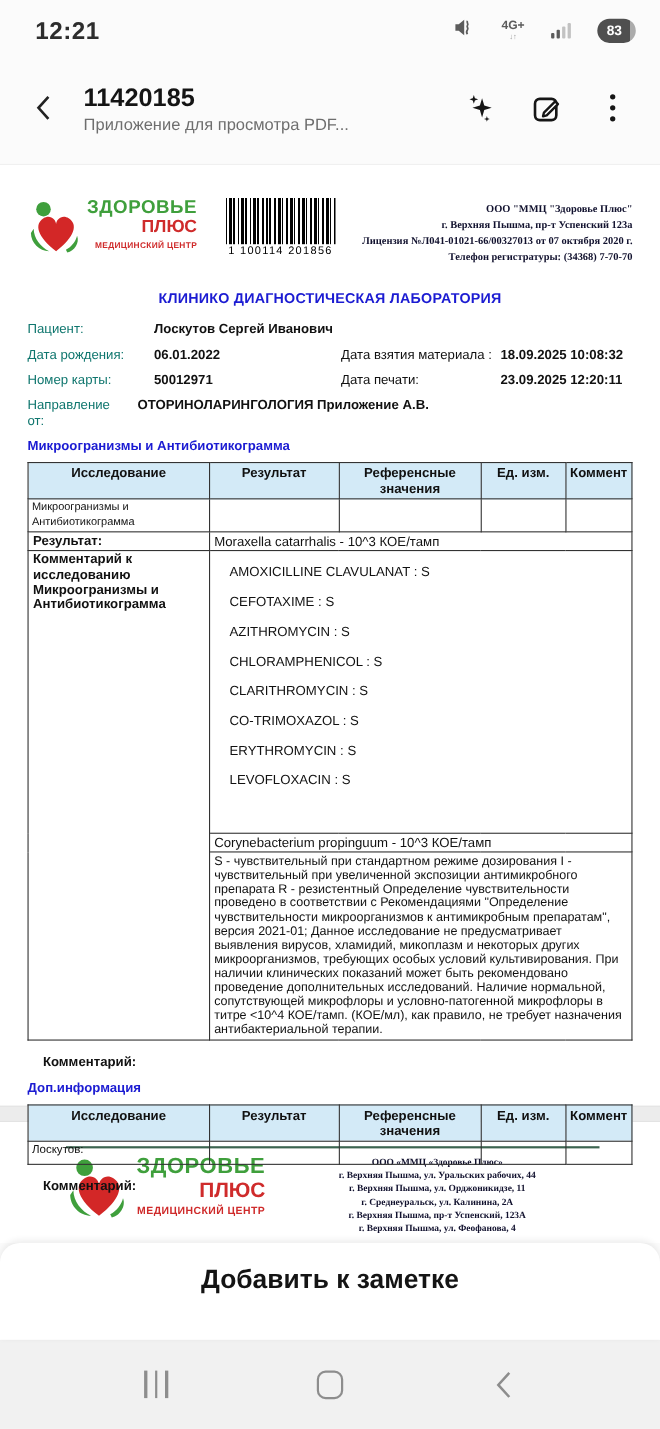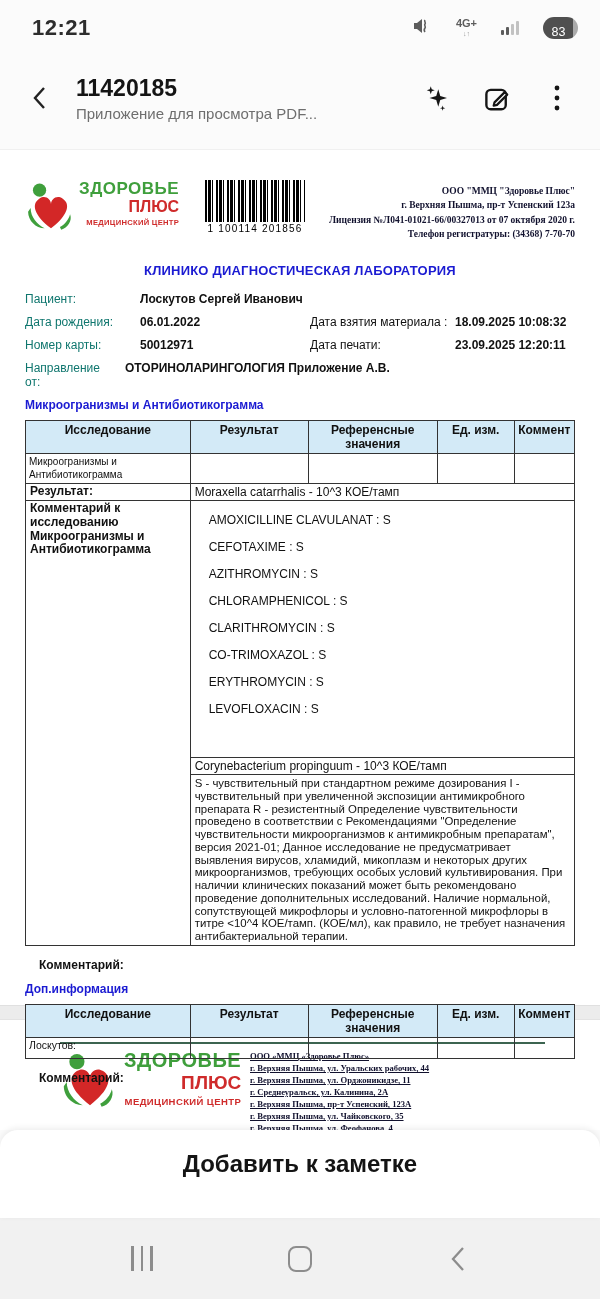--- a/index.html
+++ b/index.html
@@ -9,21 +9,21 @@
 
   
   .status-bar { height:55px; display:flex; align-items:center; justify-content:space-between; padding:0 22px 0 32px; background:#fbfbfb; }
   .status-time { font-size:22px; font-weight:600; color:#2d2d2d; letter-spacing:.5px; }
   .status-right { display:flex; align-items:center; gap:24px; }
   .net-ind { display:flex; flex-direction:column; align-items:center; line-height:1; color:#5c5c5c; }
   .net-ind .g { font-size:11px; font-weight:700; }
   .net-ind .arr { font-size:7px; color:#9a9a9a; margin-top:1px; }
   .sig { display:flex; align-items:flex-end; gap:2px; height:14px; }
   .sig i { width:3px; border-radius:1px; display:block; }
-  .battery-pill { min-width:35px; height:22px; border-radius:11px; background:linear-gradient(90deg,#4f4f4f 86%,#ababab 86%); color:#fff; font-size:12.5px; font-weight:400; display:flex; align-items:flex-end; justify-content:center; padding-right:4px; }
+  .battery-pill { min-width:35px; height:22px; border-radius:11px; background:linear-gradient(90deg,#4f4f4f 86%,#ababab 86%); color:#fff; font-size:12.5px; font-weight:700; display:flex; align-items:center; justify-content:center; padding-right:4px; }
 
   
   .app-header { height:95px; display:flex; align-items:center; padding:0 20px 8px 18px; background:#fbfbfb; border-bottom:1px solid #f0f0f0; }
   .hdr-back { width:44px; height:44px; display:flex; align-items:center; justify-content:center; }
   .hdr-titles { margin-left:14px; flex:1; min-width:0; }
   .hdr-title { font-size:23px; font-weight:700; color:#141414; }
   .hdr-sub { font-size:15px; color:#6e6e6e; margin-top:3px; white-space:nowrap; }
   .hdr-actions { display:flex; align-items:center; gap:14px; }
   .hdr-btn { width:46px; height:46px; display:flex; align-items:center; justify-content:center; }
 
@@ -67,21 +67,21 @@
 
   
   .page-gap { height:15px; background:#ececec; border-top:1px solid #e0e0e0; border-bottom:1px solid #e3e3e3; }
   .doc2 { height:110px; background:#fff; overflow:hidden; padding:22px 55px 0 60px; }
   .doc2-rule { border-top:2px solid #3c6450; margin-bottom:6px; }
   .doc2-body { display:flex; align-items:flex-start; }
   .logo2-text { text-align:right; margin-left:4px; line-height:1; }
   .logo2-l1 { color:#3f9f3c; font-weight:800; font-size:20px; letter-spacing:.5px; }
   .logo2-l2 { color:#cf2b2b; font-weight:800; font-size:19px; margin-top:3px; }
   .logo2-l3 { color:#cf2b2b; font-weight:700; font-size:9.5px; margin-top:5px; letter-spacing:.4px; }
-  .addr { flex:1; text-align:left; font-family:"Liberation Serif", serif; font-weight:700; font-size:8.6px; color:#11112e; line-height:1.4;text-decoration:underline; }
+  .addr { flex:1; text-align:center; font-family:"Liberation Serif", serif; font-weight:700; font-size:8.6px; color:#11112e; line-height:1.4; }
 
   
   .sheet { height:88px; background:#fff; border-radius:18px 18px 0 0; box-shadow:0 -2px 6px rgba(0,0,0,.07); display:flex; align-items:flex-start; justify-content:center; padding-top:20px; position:relative; }
   .sheet-action { font-size:24px; font-weight:700; color:#141414; }
   .nav-bar { height:81px; background:#f1f1f1; display:flex; align-items:center; justify-content:space-between; padding:0 118px; }
   .nav-btn { width:48px; height:48px; display:flex; align-items:center; justify-content:center; }
   .recents { display:flex; gap:7px; }
   .recents i { width:2.5px; height:25px; background:#8d8d8d; display:block; }
   .home-sq { width:24px; height:26px; border:2.5px solid #8d8d8d; border-radius:8px; }
 </style>
@@ -312,21 +312,20 @@
           <div class="logo2-l2">ПЛЮС</div>
           <div class="logo2-l3">МЕДИЦИНСКИЙ ЦЕНТР</div>
         </div>
       </div>
       <div class="addr">
         <div>ООО «ММЦ «Здоровье Плюс»</div>
         <div>г. Верхняя Пышма, ул. Уральских рабочих, 44</div>
         <div>г. Верхняя Пышма,  ул. Орджоникидзе, 11</div>
         <div>г. Среднеуральск, ул. Калинина, 2А</div>
         <div>г. Верхняя Пышма, пр-т Успенский, 123А</div>
-        <div>г. Верхняя Пышма, ул. Чайковского, 35</div>
         <div>г. Верхняя Пышма, ул. Феофанова, 4</div>
 
       </div>
     </div>
   </div>
 
   <div class="sheet">
     <div class="sheet-action">Добавить к заметке</div>
   </div>
 

